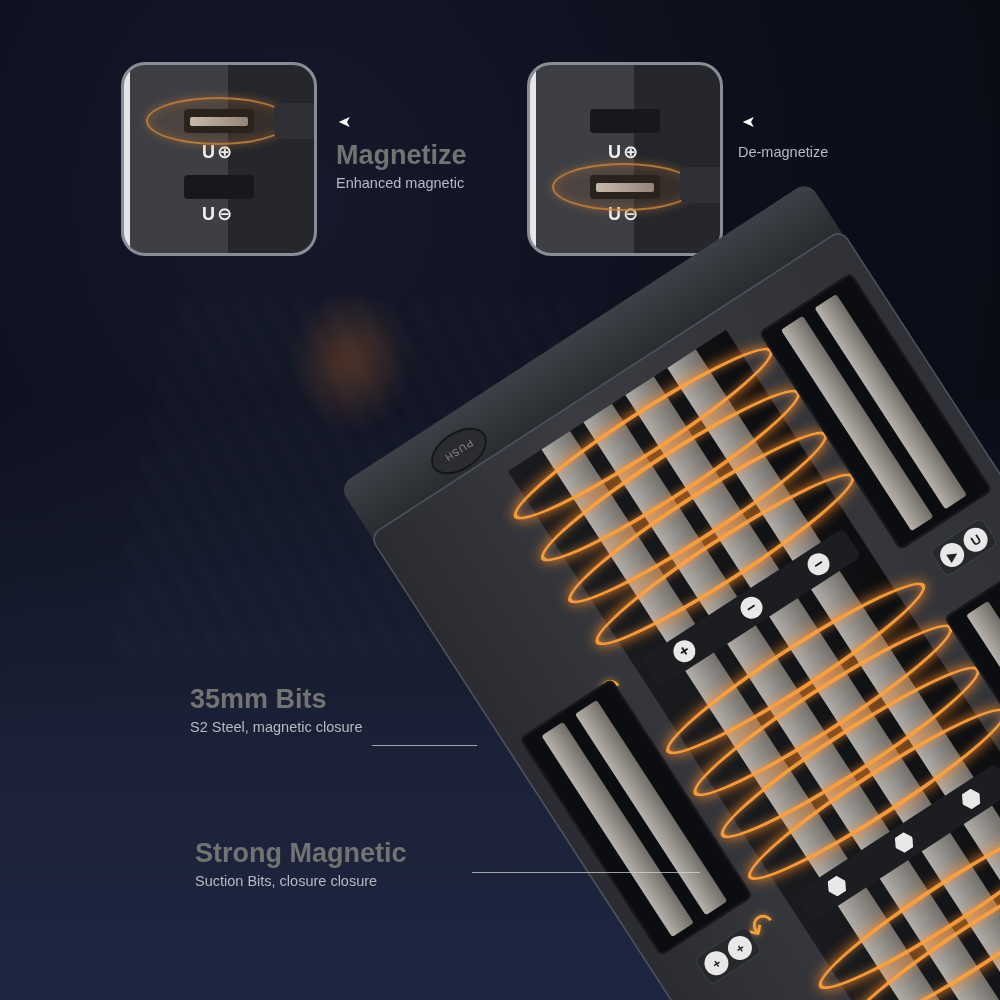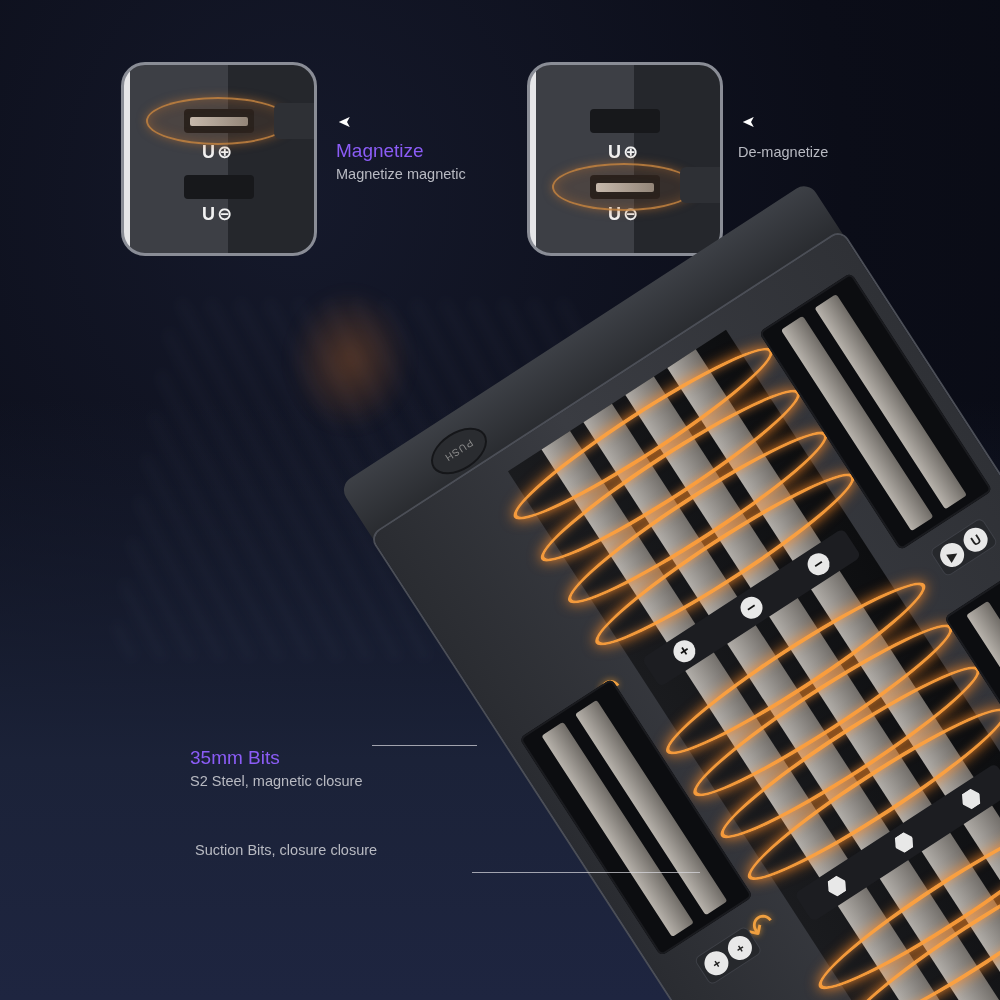--- a/index.html
+++ b/index.html
@@ -24,21 +24,21 @@
   .bit{position:absolute;left:6px;top:8px;width:58px;height:9px;border-radius:2px;
     background:linear-gradient(90deg,#c9c4bd,#8f8a83);}
   .ulabel{position:absolute;left:78px;font-weight:bold;font-size:18px;color:#f2f2f2;letter-spacing:2px;}
   .ring{position:absolute;left:22px;width:140px;height:44px;border-radius:50%;
     border:2px solid rgba(196,132,64,0.85);box-shadow:0 0 10px rgba(200,120,50,0.5), inset 0 0 12px rgba(200,120,50,0.35);
     background:rgba(180,110,50,0.12);}
   .handle{position:absolute;left:150px;width:50px;height:36px;background:#2e3035;border-radius:6px 0 0 6px;}
 
   .feature{position:absolute;}
   .arrow{position:absolute;font-size:16px;color:#fff;}
-  .ftitle{font-weight:normal;font-size:19px;color:#8b5cf6;white-space:nowrap;}
+  .ftitle{font-weight:bold;font-size:27px;color:#737373;white-space:nowrap;}
   .fsub{font-size:14.5px;color:#b8bac2;margin-top:4px;white-space:nowrap;}
 
   
   .product{position:absolute;left:285px;top:330px;width:560px;height:820px;
     transform-origin:0 0;transform:rotate(-33deg) translate(-40px,220px);}
   .body-box{position:absolute;left:0;top:0;width:560px;height:820px;
     background:linear-gradient(90deg,#2a2c31 0%,#3a3c42 40%,#2f3136 100%);border-radius:10px;
     box-shadow:0 0 0 2px #4b4e56;}
   .top-cap{position:absolute;left:0;top:-60px;width:560px;height:70px;
     background:linear-gradient(180deg,#3d4046,#26282c);border-radius:14px 14px 4px 4px;}
@@ -77,21 +77,21 @@
   <div class="slot" style="top:110px"></div>
   <div class="ulabel" style="top:138px">U⊖</div>
   <div class="ring" style="top:32px"></div>
   <div class="handle" style="top:38px"></div>
 </div>
 <div class="feature" style="left:338px;top:112px">
   <div class="arrow" style="left: 0px; top: 0px; transform: scaleX(-1);">➤</div>
 </div>
 <div class="feature" style="left:336px;top:140px">
   <div class="ftitle">Magnetize</div>
-  <div class="fsub">Magnetize magnetic</div>
+  <div class="fsub">Enhanced magnetic</div>
 </div>
 
 <div class="inset right">
   <div class="slot" style="top:44px"></div>
   <div class="ulabel" style="top:76px">U⊕</div>
   <div class="slot" style="top:110px">
       <div class="bit"></div>
     </div>
   <div class="ulabel" style="top:138px">U⊖</div>
   <div class="ring" style="top:98px"></div>
@@ -153,22 +153,23 @@
       <div class="side-btn" style="left:32px;top:3px">U</div>
     </div>
     <div class="window" style="left:436px;top:380px;width:110px;height:260px">
       <div class="side-bit" style="left:20px;top:10px;height:240px"></div>
       <div class="side-bit" style="left:60px;top:10px;height:240px"></div>
     </div>
   </div>
 </div>
 <div style="position:absolute;left:428px;top:432px;width:58px;height:34px;border-radius:50%;border:2px solid #151619;background:#2a2c30;display:flex;align-items:center;justify-content:center;transform:rotate(147deg);font-size:10px;color:#8a8a8a;letter-spacing:1px;">PUSH</div>
 
-<div class="feature" style="left:190px;top:747px">
+<div class="feature" style="left:190px;top:684px">
   <div class="ftitle">35mm Bits</div>
   <div class="fsub">S2 Steel, magnetic closure</div>
 </div>
 <div class="leader" style="left:372px;top:745px;width:105px"></div>
 
 <div class="feature" style="left:195px;top:838px">
+  <div class="ftitle">Strong Magnetic</div>
   <div class="fsub">Suction Bits, closure closure</div>
 </div>
 <div class="leader" style="left:472px;top:872px;width:228px"></div>
 
 </body></html>

